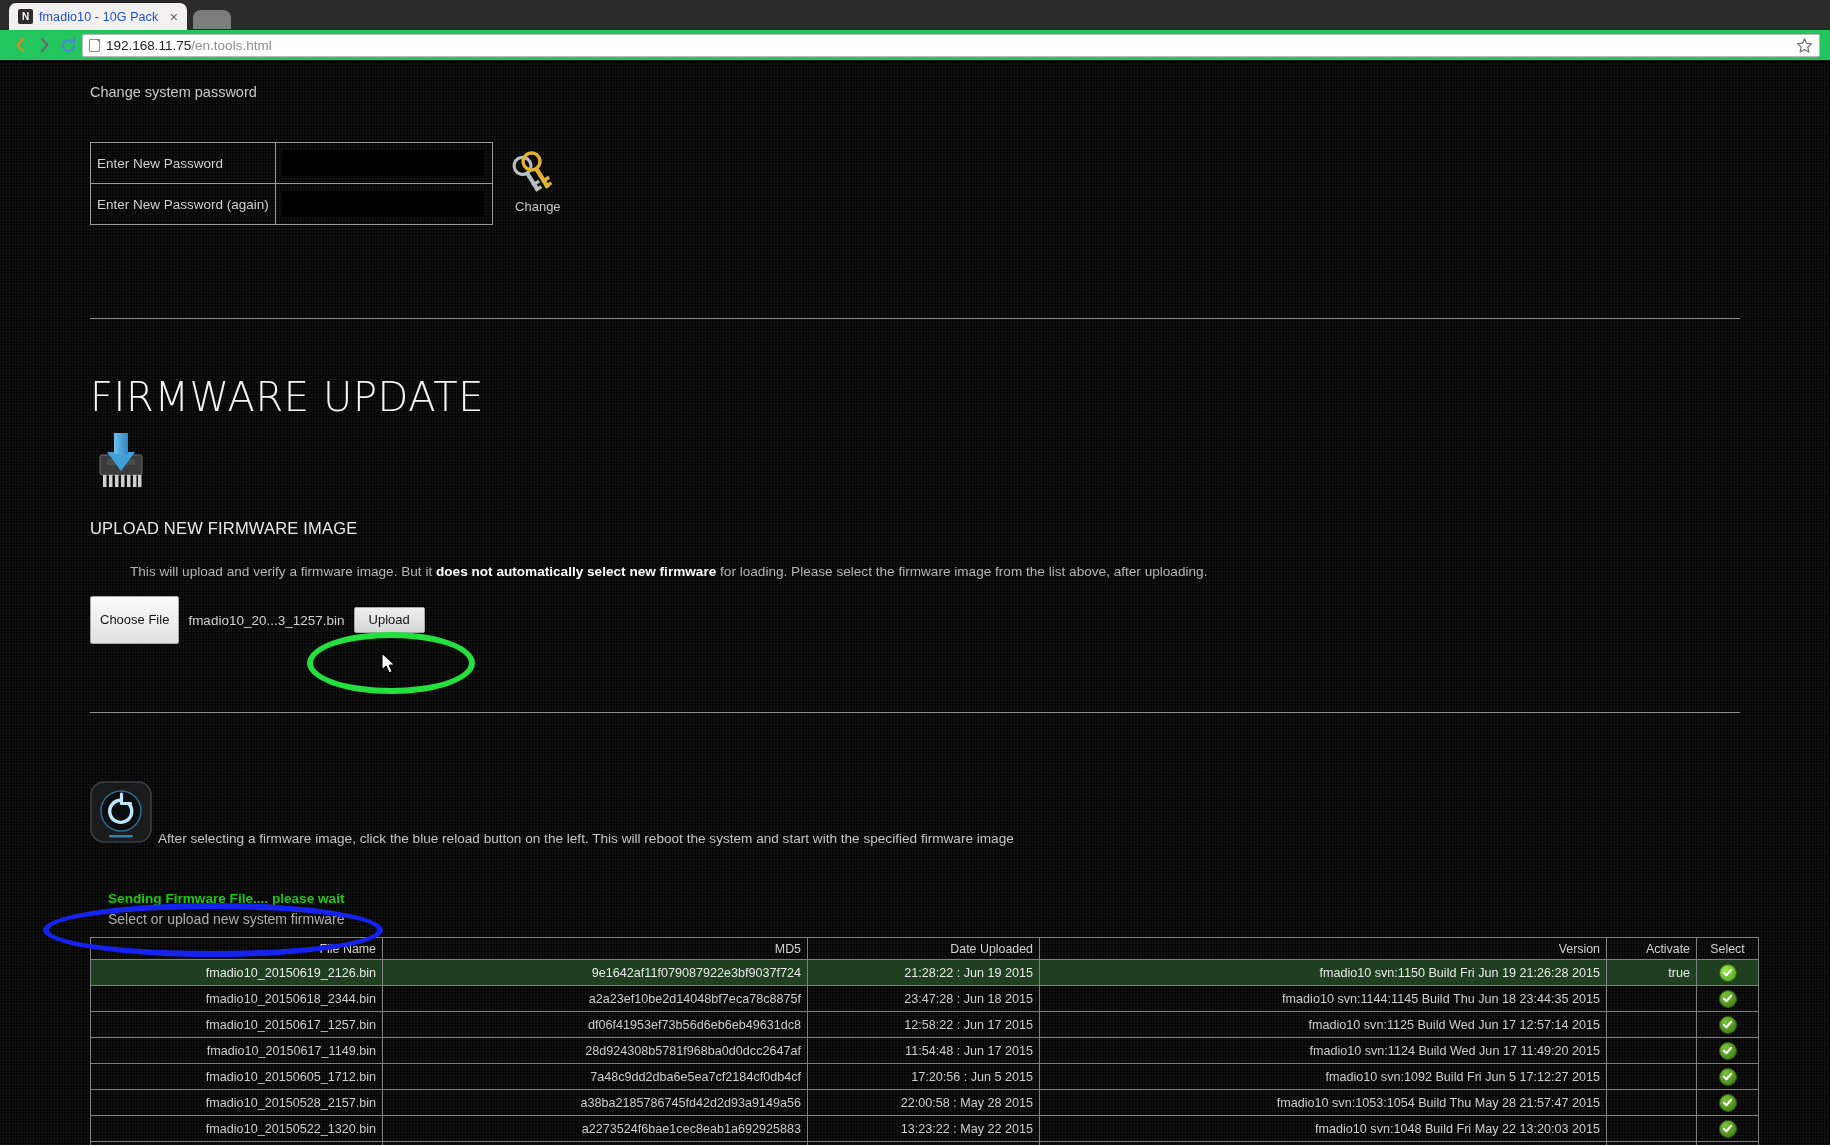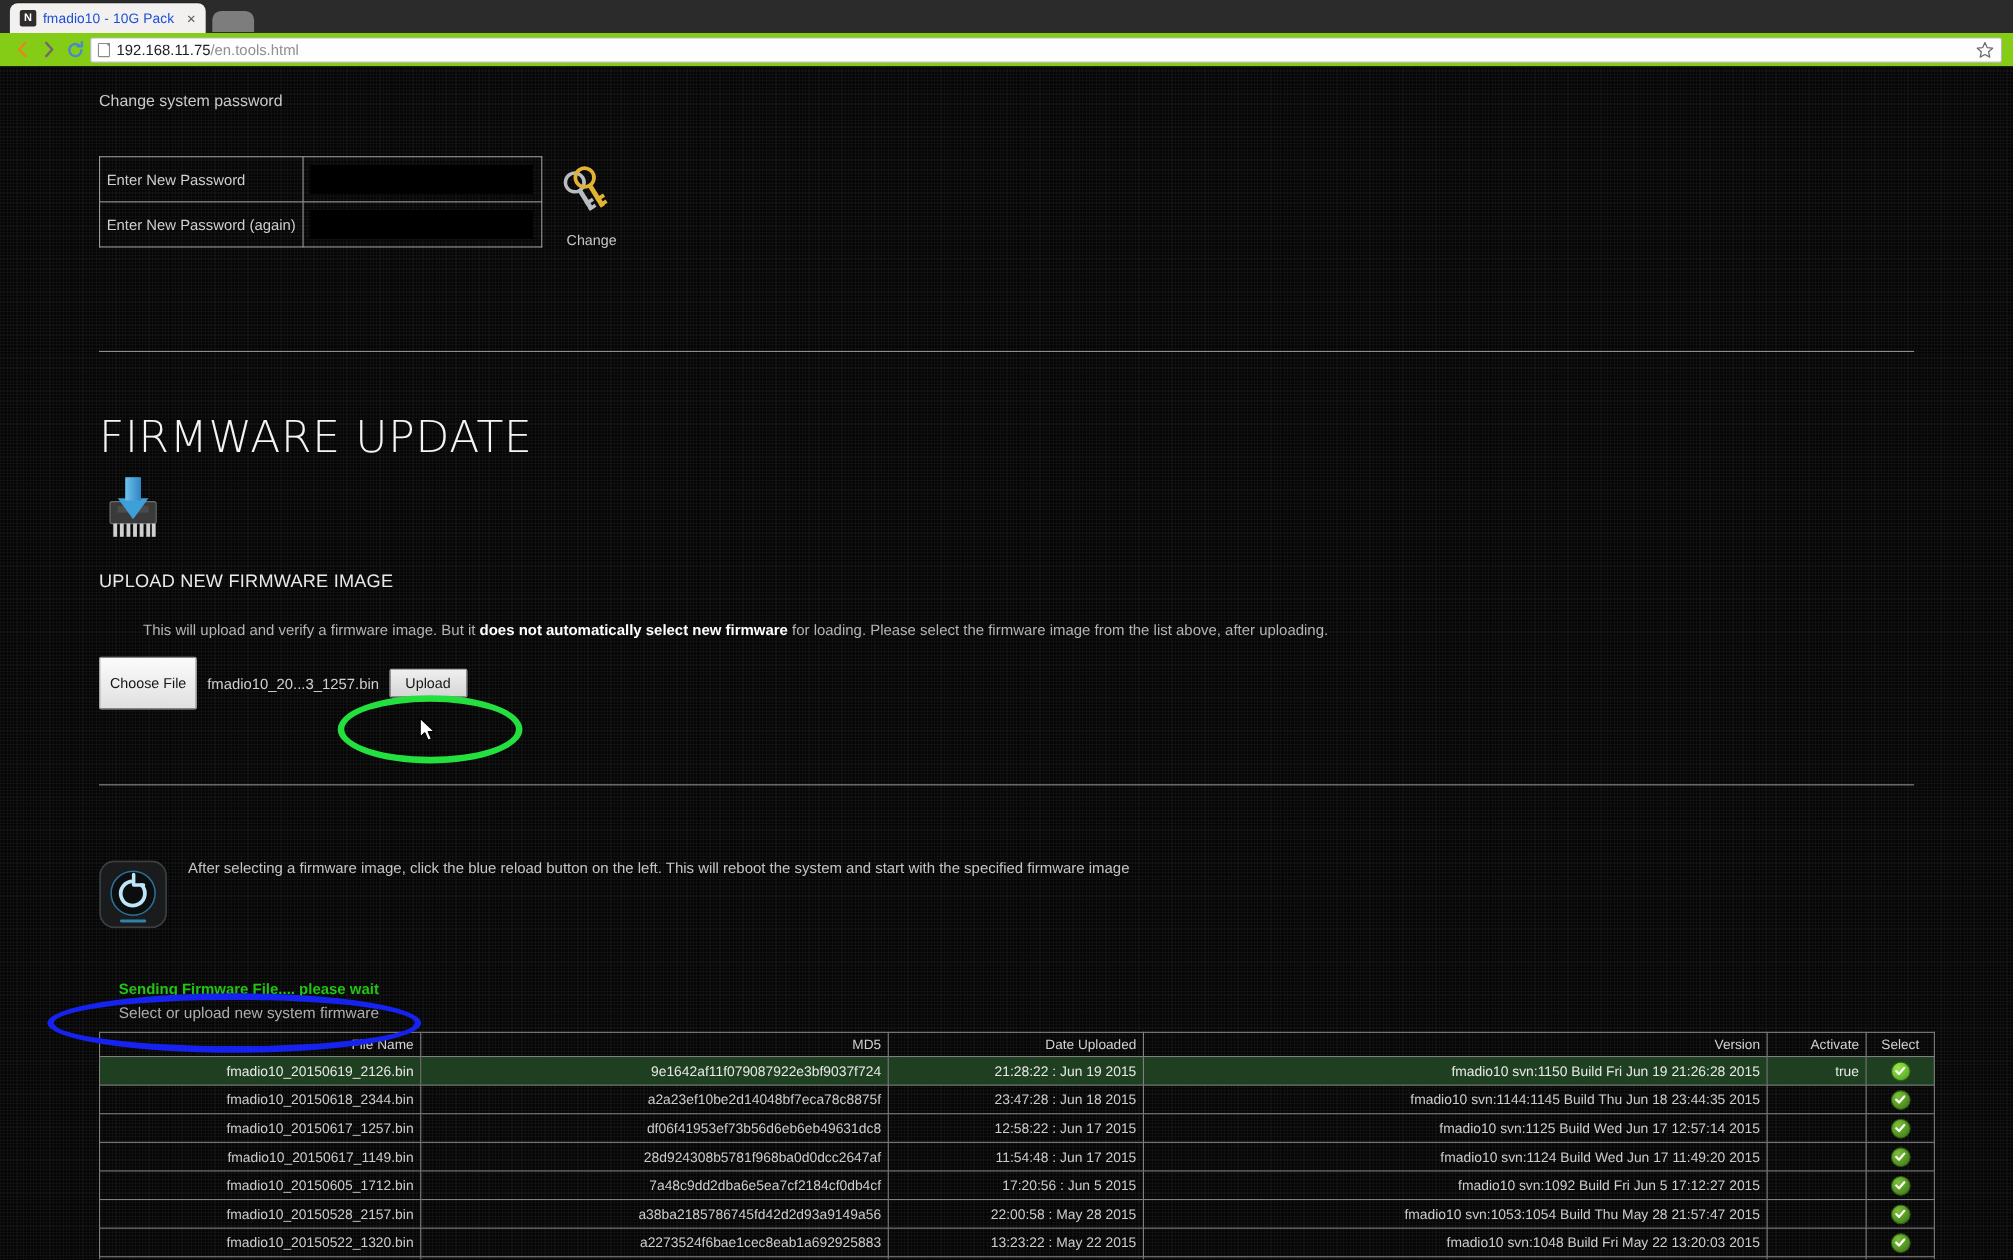--- a/index.html
+++ b/index.html
@@ -85,21 +85,21 @@
     margin-bottom: 1px;
     background: #7d7d7d;
     border-top-left-radius: 8px;
     border-top-right-radius: 8px;
     transform: skewX(0deg);
     cursor: pointer;
   }
 
   .toolbar {
     height: 31px;
-    background: #84cc16;
+    background: #22c55e;
     display: flex;
     align-items: center;
     padding: 0 10px;
     gap: 4px;
     border-bottom: 1px solid #1c1c1c;
   }
 
   .nav-btn {
     width: 20px;
     height: 22px;
@@ -206,21 +206,20 @@
     color: #ddd;
   }
 
   .pw-change {
     margin-left: 14px;
     display: flex;
     flex-direction: column;
     align-items: center;
     width: 62px;
     cursor: pointer;
-    gap: 12px;
   }
   .pw-change-label { color: #c7c7c7; font-size: 13px; margin-top: 2px; }
 
   .hr {
     height: 1px;
     background: #8f8f8f;
     margin: 0 90px;
   }
   .hr-1 { margin-top: 93px; }
   .hr-2 { margin-top: 78px; }
@@ -278,22 +277,22 @@
     background: linear-gradient(#efefef, #d6d6d6);
     padding: 4px 14px;
   }
 
   .file-name { color: #cfcfcf; font-size: 13.5px; }
 
   
   .reload-row {
     margin-top: 68px;
     display: flex;
-    align-items: flex-start;
-    gap: 19px;
+    align-items: flex-end;
+    gap: 6px;
   }
 
   .reload-text { font-size: 13.6px; color: #c5c5c5; }
 
   .status-block { margin-top: 43px; position: relative; padding-left: 18px; }
   .status-sending {
     color: #22c412;
     font-size: 13.6px;
     font-weight: bold;
     line-height: 1.45;

